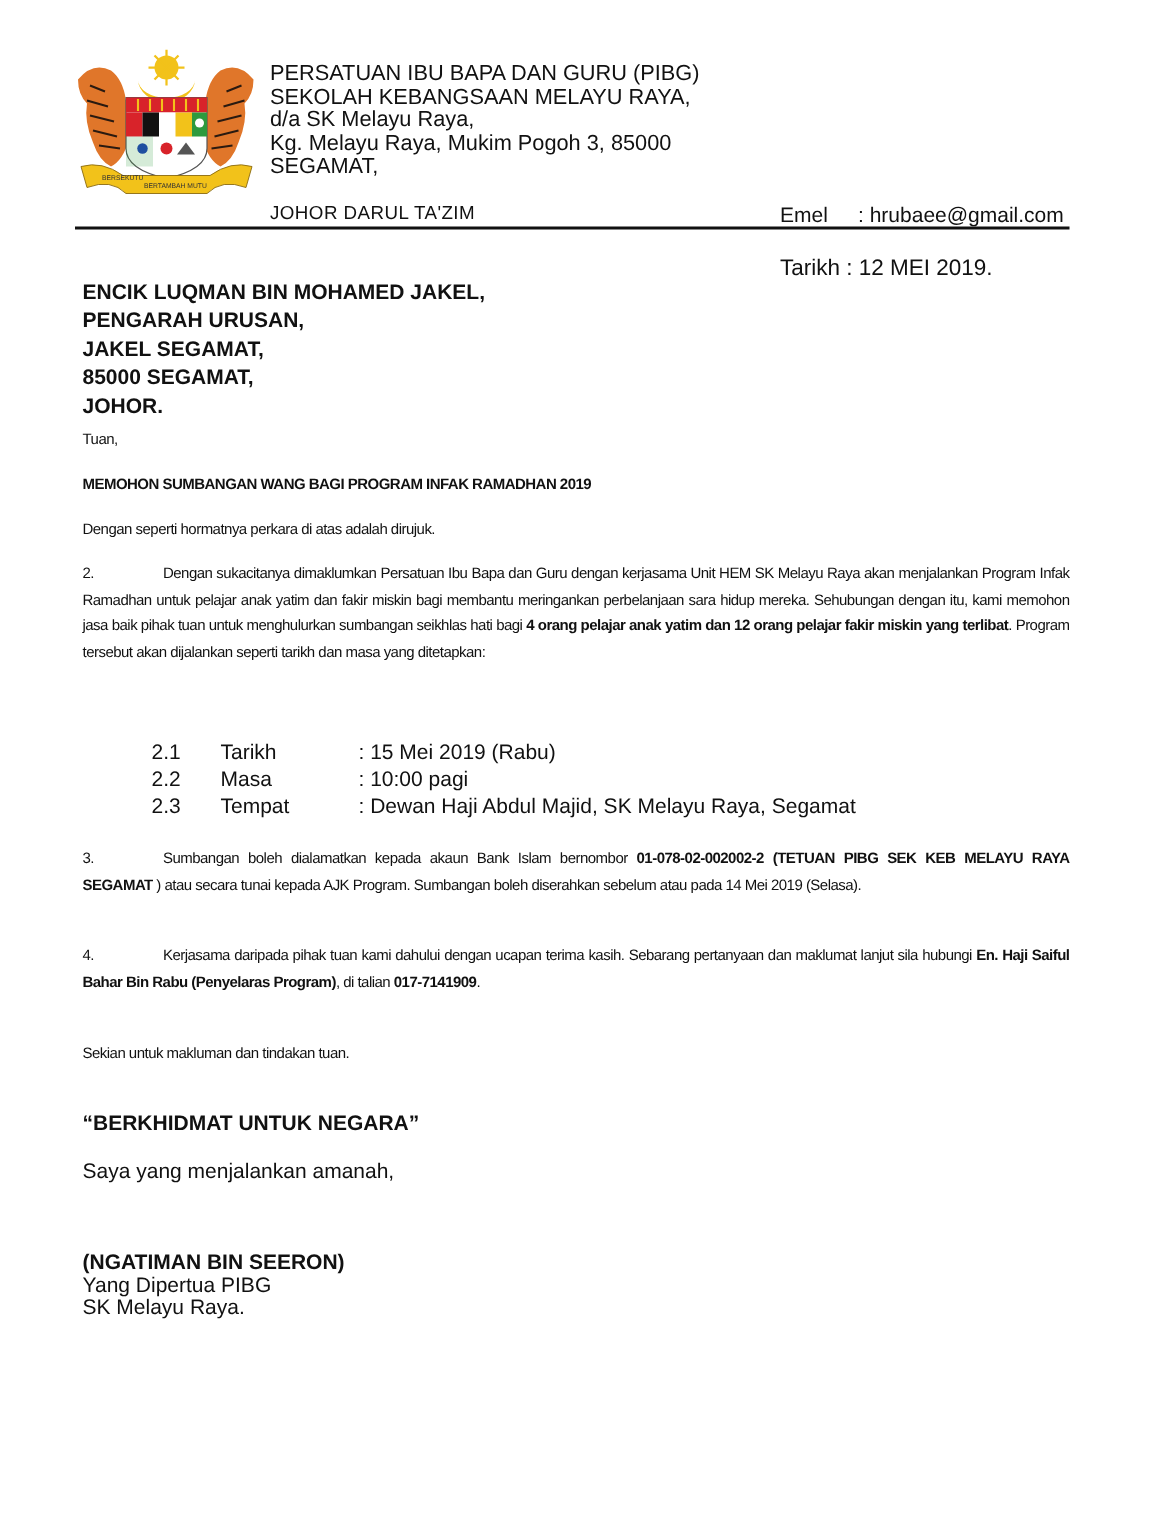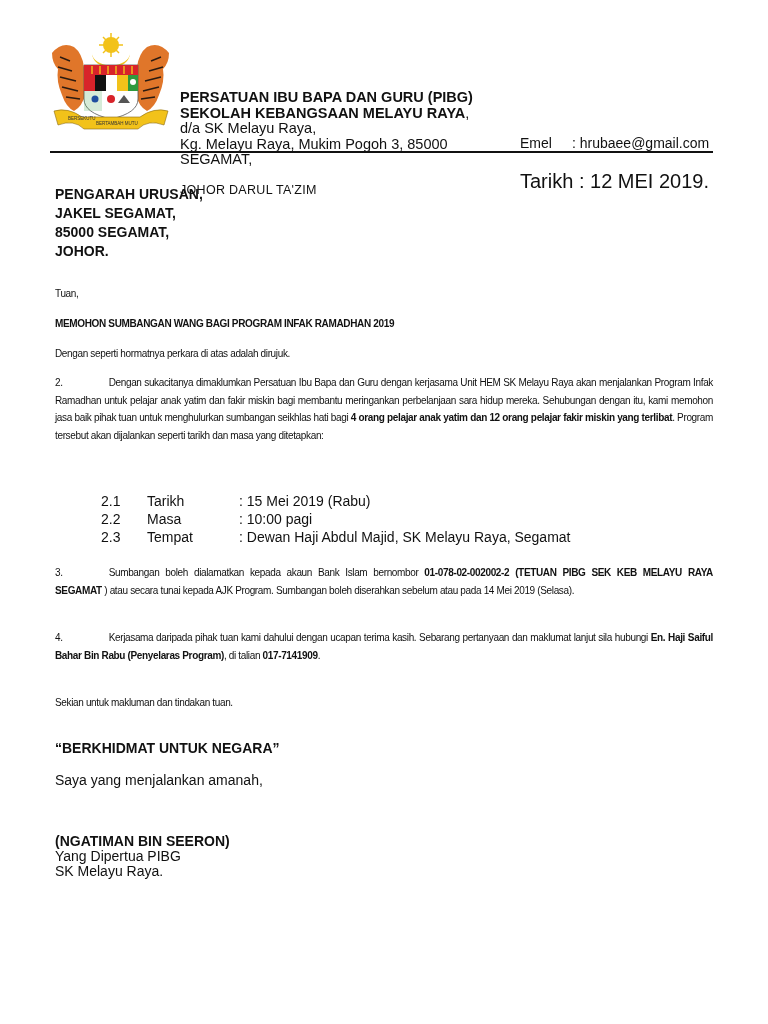--- a/index.html
+++ b/index.html
@@ -3,26 +3,26 @@
   <meta charset="utf-8">
   <style>
     html, body { margin: 0; padding: 0; }
     body {
       width: 768px; height: 1024px; background: #ffffff; position: relative;
       font-family: "Liberation Sans", sans-serif; color: #111; overflow: hidden;
     }
     .abs { position: absolute; }
     .logo { left: 48px; top: 33px; width: 125px; height: 100px; }
     .hdr { left: 180px; top: 42px; font-size: 14.5px; line-height: 15.5px; }
-    .hdr .b { font-weight: bold; margin-top: 48px; }
+    .hdr .b { font-weight: normal; }
     .hdr .state { font-size: 12.5px; letter-spacing: 0.3px; margin-top: 15px; }
     .email { left: 520px; top: 135px; font-size: 14px; }
     .email .lbl { display: inline-block; width: 52px; }
     .rule { left: 50px; top: 151px; width: 663px; height: 2px; background: #111; }
-    .date { left: 520px; top: 170px; font-size: 20px; text-align: right; }
+    .date { left: 520px; top: 170px; font-size: 15px; text-align: right; }
     .addr { left: 55px; top: 185px; font-size: 14px; font-weight: bold; line-height: 19px; }
     .p { left: 55px; font-size: 10px; line-height: 17.6px; width: 658px; text-align: justify; }
     .cond { font-family: "Liberation Sans Narrow", "Liberation Sans", sans-serif; letter-spacing: -0.35px; }
     .ind { display: inline-block; width: 46px; }
     .b { font-weight: bold; }
     .sublist { left: 101px; top: 492px; font-size: 14px; line-height: 18px; }
     .sublist .row span { display: inline-block; }
     .sublist .n { width: 46px; }
     .sublist .k { width: 92px; }
     .sign { left: 55px; font-size: 14px; line-height: 15px; }
@@ -101,20 +101,21 @@
 </div>
 
 <div class="abs rule"></div>
 
 <div class="abs date">
   <span>Tarikh</span>
   <span>: 12 MEI  2019.</span>
 </div>
 
 <div class="abs addr">
+  <div>ENCIK LUQMAN BIN MOHAMED JAKEL,</div>
   <div>PENGARAH URUSAN,</div>
   <div>JAKEL SEGAMAT,</div>
   <div>85000 SEGAMAT,</div>
   <div>JOHOR.</div>
 </div>
 
 <div class="abs p cond" style="top:285px;">Tuan,</div>
 
 <div class="abs p cond b" style="top:315px;">MEMOHON SUMBANGAN WANG BAGI PROGRAM INFAK RAMADHAN 2019</div>
 

